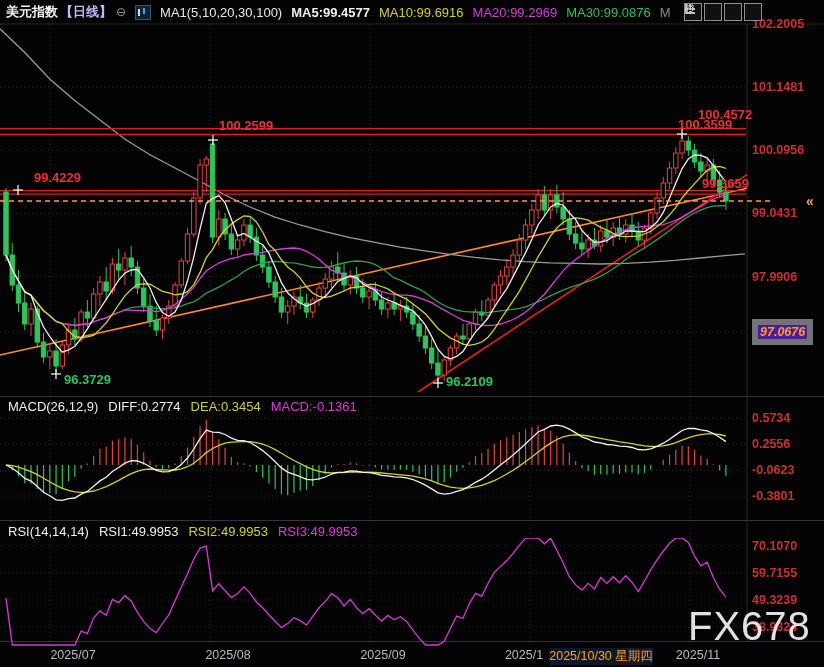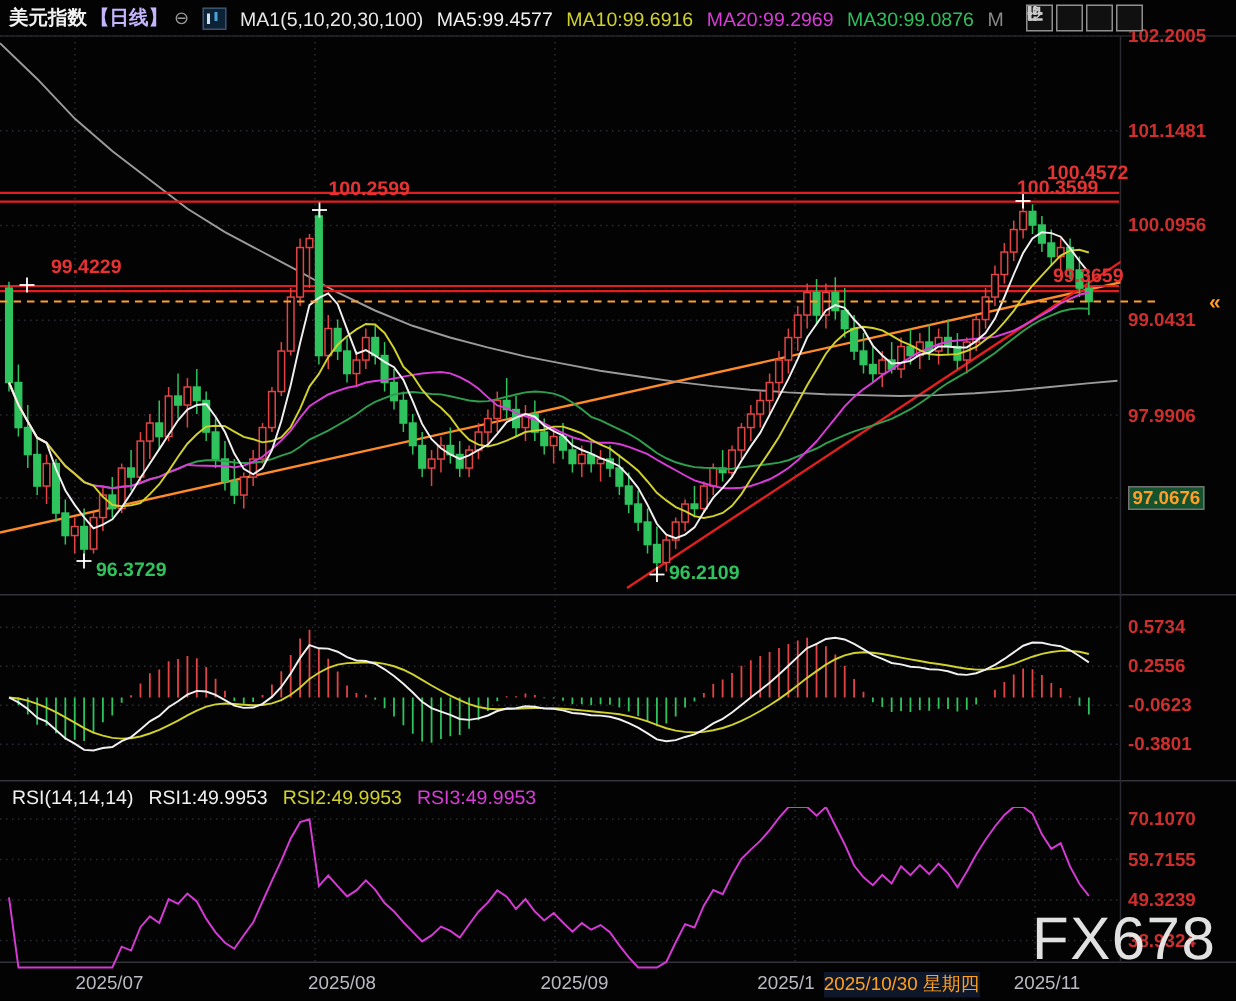--- a/index.html
+++ b/index.html
@@ -4,30 +4,30 @@
 <style>
   html,body{margin:0;padding:0;background:#000;}
   .app{position:relative;width:824px;height:667px;background:#030303;overflow:hidden;
        font-family:"Liberation Sans","DejaVu Sans",sans-serif;-webkit-font-smoothing:antialiased;}
   .hdr{position:absolute;left:0;top:0;width:728px;height:24px;display:flex;align-items:center;
        gap:9px;padding-left:6px;box-sizing:border-box;font-size:13px;white-space:nowrap;z-index:30;}
   .hdr .t{color:#f2f2f2;font-weight:bold;}
   .hdr .per{color:#c4b5fd;font-weight:bold;}
   .hdr .min{color:#9a9a9a;font-size:12px;}
   .hdr .mas{color:#e8e8e8;}
-  .ma5{color:#f0f0f0;} .ma10{color:#d0d12d;} .ma20{color:#da3cda;} .ma30{color:#2fbf5e;} .mgray{color:#8a8a8a;}
+  .ma5{color:#f0f0f0;font-weight:bold;} .ma10{color:#d0d12d;} .ma20{color:#da3cda;} .ma30{color:#2fbf5e;} .mgray{color:#8a8a8a;}
   .tools{position:absolute;right:62px;top:3px;display:flex;gap:2px;z-index:31;}
   .tool{width:16px;height:16px;border:1px solid #8f8f8f;background:#101010;display:flex;
         align-items:center;justify-content:center;cursor:pointer;}
   .chicon{width:14px;height:13px;background:#0e2236;border:1px solid #39536b;display:inline-block;position:relative;}
   .chicon:before{content:"";position:absolute;left:2px;top:3px;width:2px;height:7px;background:#cfe3ef;}
   .chicon:after{content:"";position:absolute;left:7px;top:2px;width:2px;height:6px;background:#4aa3d8;}
   .overlay{position:absolute;left:0;top:0;width:824px;height:667px;z-index:20;pointer-events:none;}
   .axlab{position:absolute;font-size:12.5px;font-weight:bold;color:#cd2f2f;left:752px;transform:translateY(-50%);}
-  .axhi{color:#ff9e2a;border:1px solid #737373;background:#14532d;padding:0 2px;}
+  .axhi{color:#ff9e2a;border:6px solid #737373;background:#4c1d95;padding:0 2px;font-style:italic;}
   .pmark{position:absolute;font-size:13px;font-weight:bold;}
   .pm-high{color:#e63232;} .pm-low{color:#2fc35e;}
   .ph{position:absolute;font-size:13px;white-space:nowrap;display:flex;gap:10px;}
   .ph .w{color:#efefef;} .ph .y{color:#d0d12d;} .ph .m{color:#da3cda;}
   .month{position:absolute;top:648px;font-size:12.5px;font-weight:normal;color:#b9b9c2;transform:translateX(-50%);white-space:nowrap;}
   .mhi{color:#ffa11d;background:#0f172a;}
   .wm{position:absolute;left:688px;top:604px;font-size:40px;color:#f2f2f2;opacity:.93;
       letter-spacing:1px;z-index:40;font-weight:400;}
   .tag{position:absolute;left:806px;top:193px;color:#ff9e2a;font-weight:bold;font-size:14px;}
   svg{position:absolute;left:0;top:0;z-index:10;}
@@ -501,20 +501,26 @@
         <line x1="725.9" y1="465" x2="725.9" y2="476.2711831508334" stroke="#2fc35e" stroke-width="1.2"></line>
         <path d="M6.0 465.0L12.3 465.7L18.5 467.1L24.8 469.3L31.0 471.7L37.3 474.7L43.6 478.2L49.8 481.7L56.1 485.4L62.3 488.4L68.6 490.4L74.9 491.9L81.1 492.4L87.4 492.2L93.6 491.0L99.9 489.0L106.2 486.6L112.4 483.6L118.7 480.4L124.9 476.9L131.2 473.7L137.5 471.1L143.7 469.6L150.0 469.0L156.2 469.3L162.5 469.8L168.8 470.2L175.0 470.0L181.3 468.9L187.5 466.7L193.8 463.2L200.1 458.3L206.3 452.6L212.6 448.5L218.8 445.3L225.1 443.1L231.4 442.1L237.6 441.8L243.9 441.6L250.1 441.7L256.4 442.6L262.7 444.2L268.9 446.5L275.2 449.6L281.4 453.2L287.7 457.0L294.0 460.5L300.2 463.7L306.5 466.8L312.7 469.4L319.0 471.3L325.3 472.5L331.5 472.8L337.8 472.7L344.0 472.6L350.3 472.2L356.6 472.0L362.8 472.1L369.1 472.2L375.3 472.5L381.6 473.0L387.9 473.6L394.1 474.2L400.4 474.8L406.6 475.4L412.9 476.2L419.2 477.4L425.4 478.9L431.7 480.9L437.9 483.3L444.2 485.5L450.5 487.1L456.7 487.9L463.0 488.3L469.2 487.9L475.5 486.8L481.8 485.3L488.0 483.2L494.3 480.6L500.5 477.5L506.8 474.0L513.1 470.2L519.3 466.1L525.6 461.6L531.8 456.9L538.1 451.9L544.4 447.4L550.6 443.1L556.9 439.5L563.1 436.9L569.4 435.3L575.7 434.9L581.9 435.2L588.2 436.0L594.4 437.2L600.7 438.4L607.0 439.6L613.2 440.7L619.5 441.8L625.7 442.7L632.0 443.7L638.3 444.8L644.5 445.8L650.8 446.4L657.0 446.4L663.3 445.8L669.6 444.5L675.8 442.6L682.1 440.1L688.3 437.8L694.6 435.9L700.9 434.7L707.1 433.9L713.4 433.9L719.6 434.5L725.9 436.0" fill="none" stroke="#d0d12d" stroke-width="1.3"></path>
         <path d="M6.0 465.0L12.3 468.3L18.5 472.7L24.8 478.4L31.0 481.1L37.3 486.6L43.6 492.3L49.8 495.8L56.1 499.9L62.3 500.3L68.6 498.7L74.9 498.0L81.1 494.1L87.4 491.4L93.6 486.3L99.9 480.9L106.2 477.3L112.4 471.5L118.7 467.5L124.9 463.1L131.2 460.6L137.5 461.0L143.7 463.3L150.0 466.7L156.2 470.4L162.5 471.9L168.8 471.7L175.0 469.2L181.3 464.6L187.5 458.0L193.8 449.0L200.1 438.6L206.3 430.1L212.6 432.2L218.8 432.4L225.1 434.5L231.4 438.1L237.6 440.3L243.9 440.7L250.1 442.5L256.4 446.2L262.7 450.6L268.9 455.8L275.2 461.7L281.4 467.9L287.7 472.1L294.0 474.4L300.2 476.6L306.5 479.3L312.7 479.9L319.0 478.9L325.3 477.0L331.5 474.0L337.8 472.3L344.0 472.1L350.3 470.9L356.6 471.2L362.8 472.4L369.1 472.6L375.3 473.6L381.6 475.3L387.9 475.8L394.1 476.8L400.4 477.1L406.6 477.8L412.9 479.5L419.2 482.1L425.4 485.1L431.7 488.9L437.9 492.9L444.2 494.1L450.5 493.4L456.7 491.3L463.0 489.6L469.2 486.4L475.5 482.3L481.8 479.2L488.0 475.0L494.3 470.0L500.5 465.0L506.8 460.1L513.1 455.1L519.3 449.6L525.6 443.8L531.8 437.9L538.1 432.0L544.4 429.3L550.6 426.0L556.9 425.2L563.1 426.3L569.4 429.2L575.7 432.9L581.9 436.8L588.2 439.2L594.4 442.0L600.7 442.9L607.0 444.5L613.2 444.9L619.5 446.2L625.7 446.4L632.0 447.5L638.3 449.5L644.5 449.9L650.8 448.8L657.0 446.4L663.3 443.2L669.6 439.3L675.8 434.9L682.1 430.5L688.3 428.4L694.6 428.5L700.9 429.9L707.1 430.8L713.4 433.5L719.6 437.3L725.9 441.6" fill="none" stroke="#f0f0f0" stroke-width="1.3"></path>
       </g>
       <g clip-path="url(#cr)">
         <path d="M6.0 598.2L12.3 645.0L18.5 645.0L24.8 645.0L31.0 645.0L37.3 645.0L43.6 645.0L49.8 645.0L56.1 645.0L62.3 645.0L68.6 645.0L74.9 645.0L81.1 631.1L87.4 633.7L93.6 618.1L99.9 610.9L106.2 615.3L112.4 599.4L118.7 602.6L124.9 595.7L131.2 601.0L137.5 612.6L143.7 621.6L150.0 628.5L156.2 632.5L162.5 623.5L168.8 614.9L175.0 601.0L181.3 587.1L187.5 573.7L193.8 559.0L200.1 548.1L206.3 546.2L212.6 590.7L218.8 583.7L225.1 590.8L231.4 597.6L237.6 593.6L243.9 586.9L250.1 593.1L256.4 602.0L262.7 607.7L268.9 614.7L275.2 621.3L281.4 627.6L287.7 623.6L294.0 617.7L300.2 620.6L306.5 625.1L312.7 616.3L319.0 607.8L325.3 601.6L331.5 593.6L337.8 597.8L344.0 606.0L350.3 599.4L356.6 607.7L362.8 613.7L369.1 608.7L375.3 615.0L381.6 621.1L387.9 615.4L394.1 619.8L400.4 616.7L406.6 621.4L412.9 630.2L419.2 638.2L425.4 645.0L431.7 645.0L437.9 645.0L444.2 641.3L450.5 628.2L456.7 616.1L463.0 618.3L469.2 603.8L475.5 593.4L481.8 596.1L488.0 583.5L494.3 572.5L500.5 566.4L506.8 560.6L513.1 553.4L519.3 545.3L525.6 538.1L531.8 538.0L538.1 538.0L544.4 543.8L550.6 538.0L556.9 550.5L563.1 562.8L569.4 577.0L575.7 584.9L581.9 590.1L588.2 583.3L594.4 588.9L600.7 577.6L607.0 583.4L613.2 576.7L619.5 582.8L625.7 575.8L632.0 582.2L638.3 591.5L644.5 581.2L650.8 569.7L657.0 559.8L663.3 551.0L669.6 543.3L675.8 538.0L682.1 538.0L688.3 542.4L694.6 556.2L700.9 565.9L707.1 562.1L713.4 577.8L719.6 589.2L725.9 597.2" fill="none" stroke="#d53ad5" stroke-width="1.3"></path>
       </g>
     </svg>
 
   <div class="overlay" id="overlay">
+    <div class="ph" style="left:8px;top:399px;">
+      <span class="w">MACD(26,12,9)</span>
+      <span class="w">DIFF:0.2774</span>
+      <span class="y">DEA:0.3454</span>
+      <span class="m">MACD:-0.1361</span>
+    </div>
     <div class="ph" style="left:8px;top:524px;">
       <span class="w">RSI(14,14,14)</span>
       <span class="w">RSI1:49.9953</span>
       <span class="y">RSI2:49.9953</span>
       <span class="m">RSI3:49.9953</span>
     </div>
     <div class="tag">«</div>
     <div class="wm">FX678</div>
   <div class="axlab" style="top:24px">102.2005</div>
       <div class="axlab" style="top:87.14400000000035px">101.1481</div>

